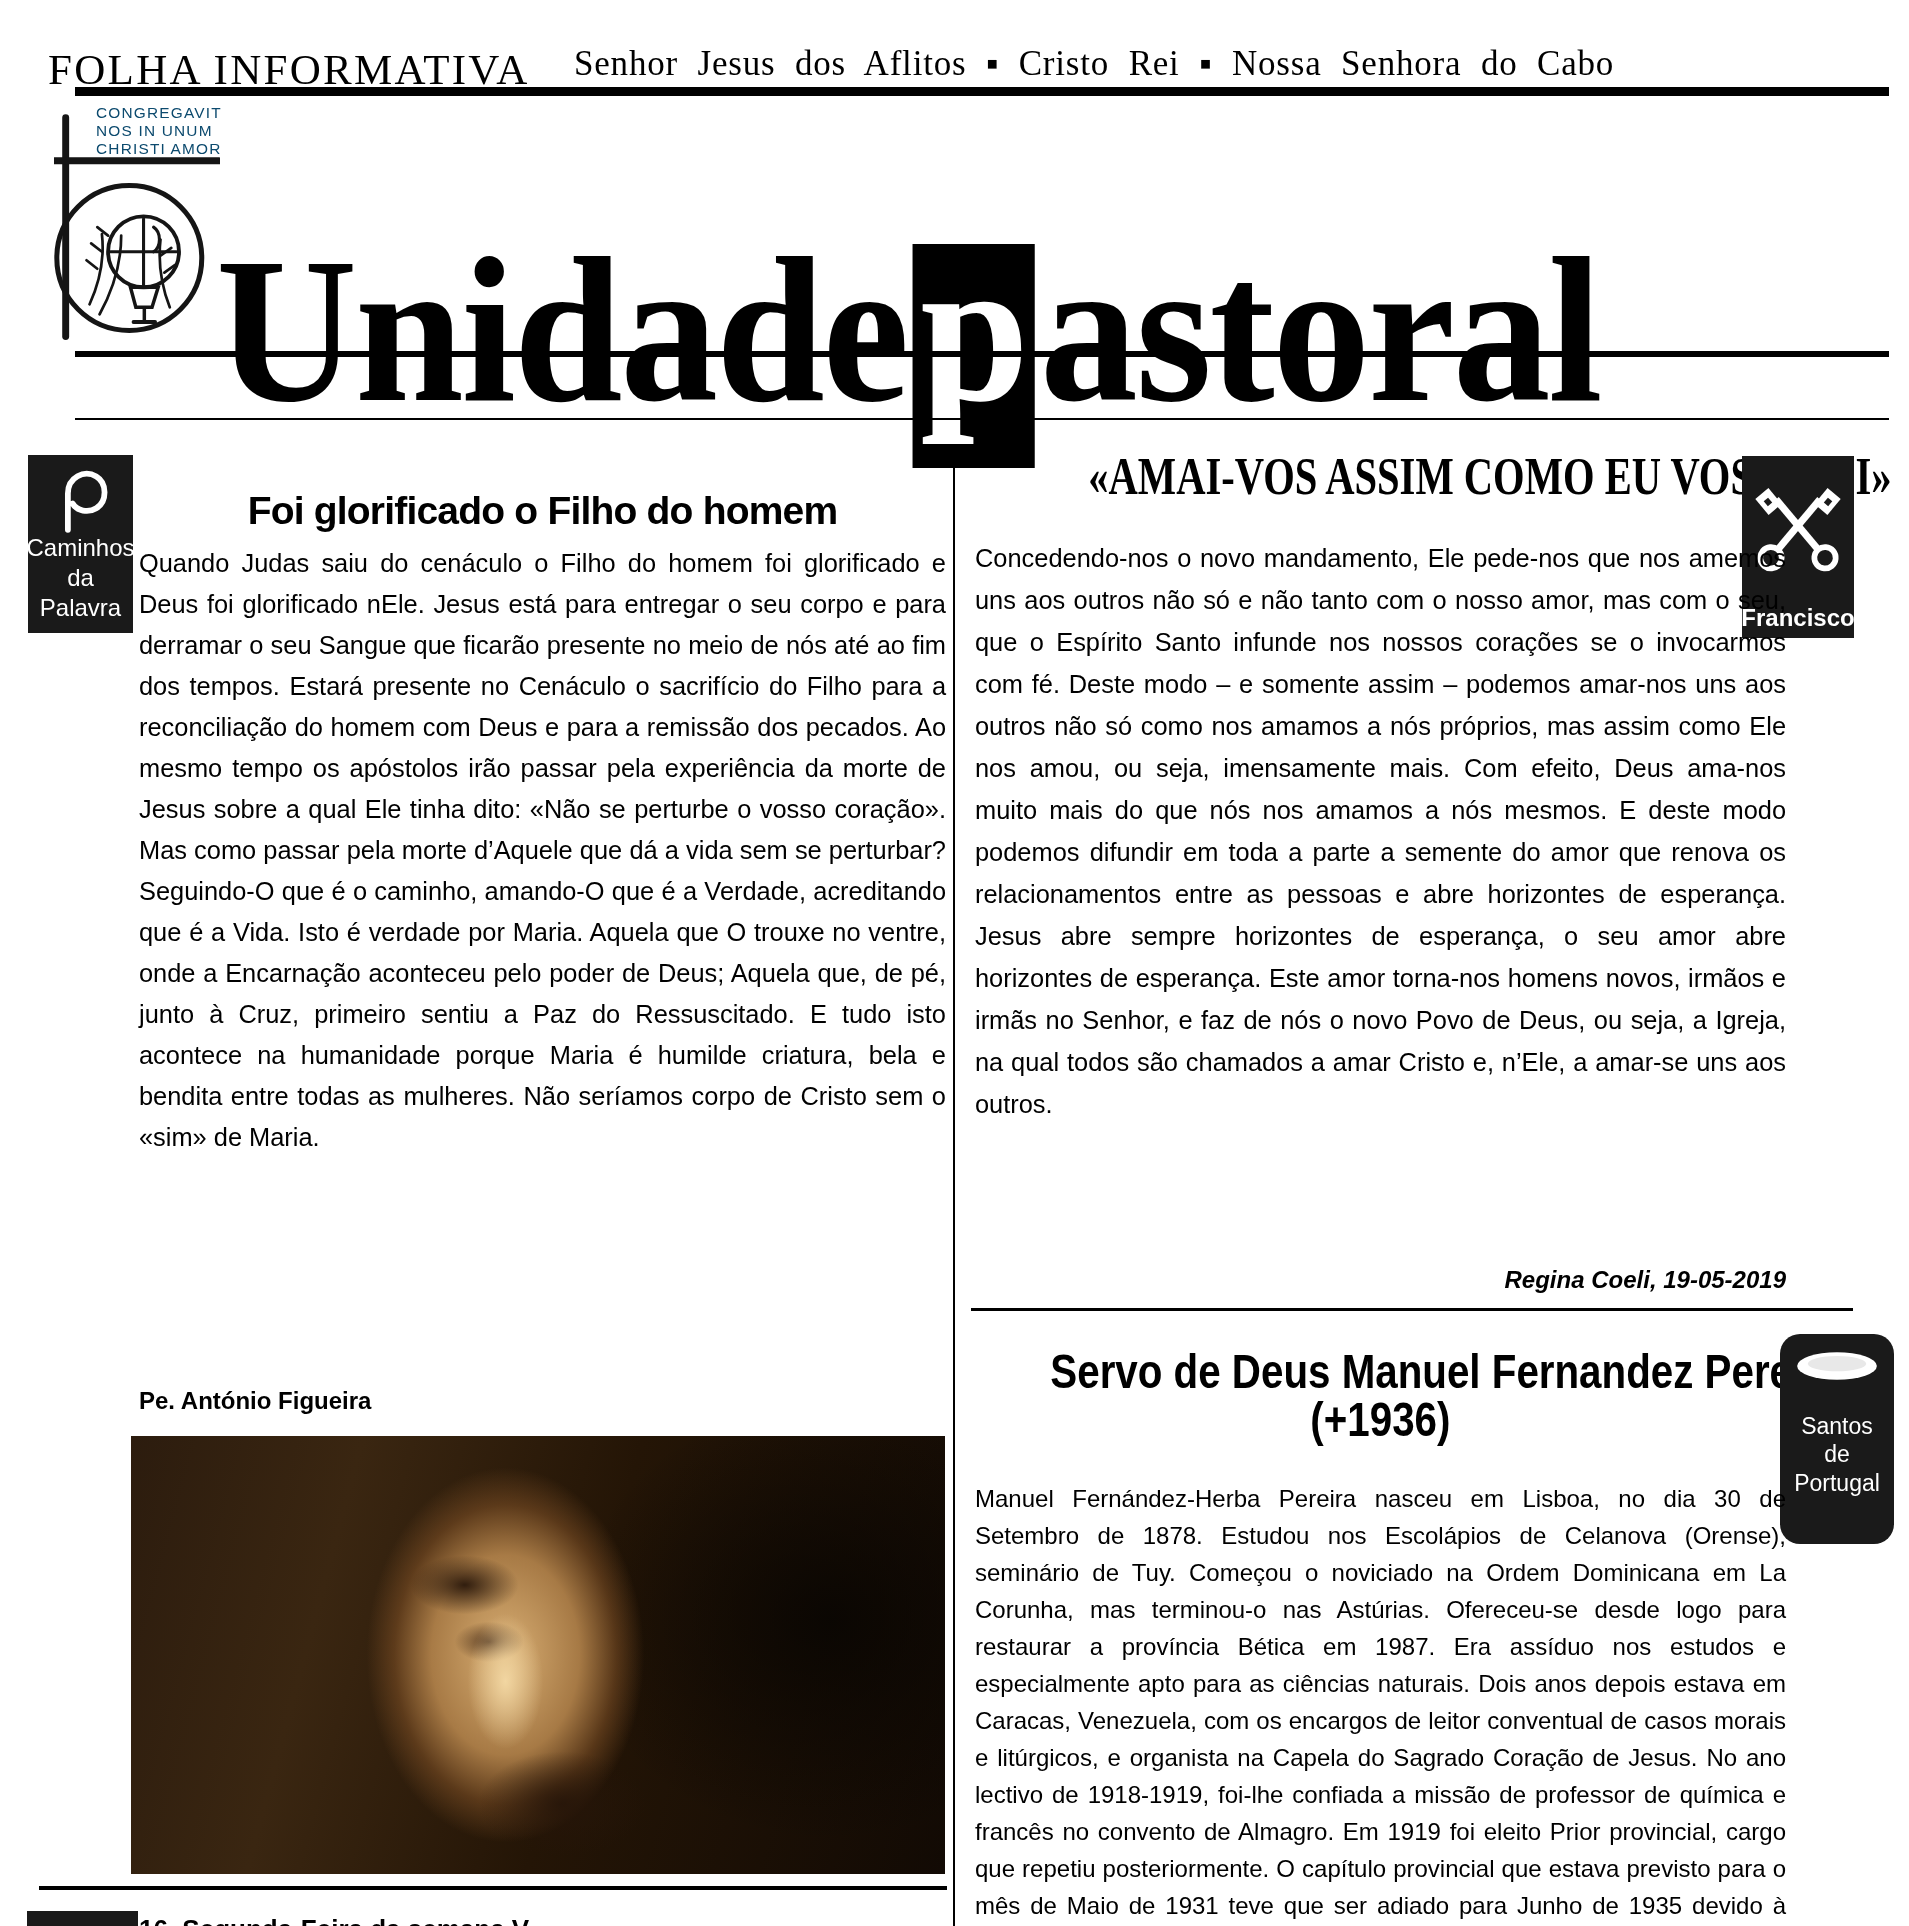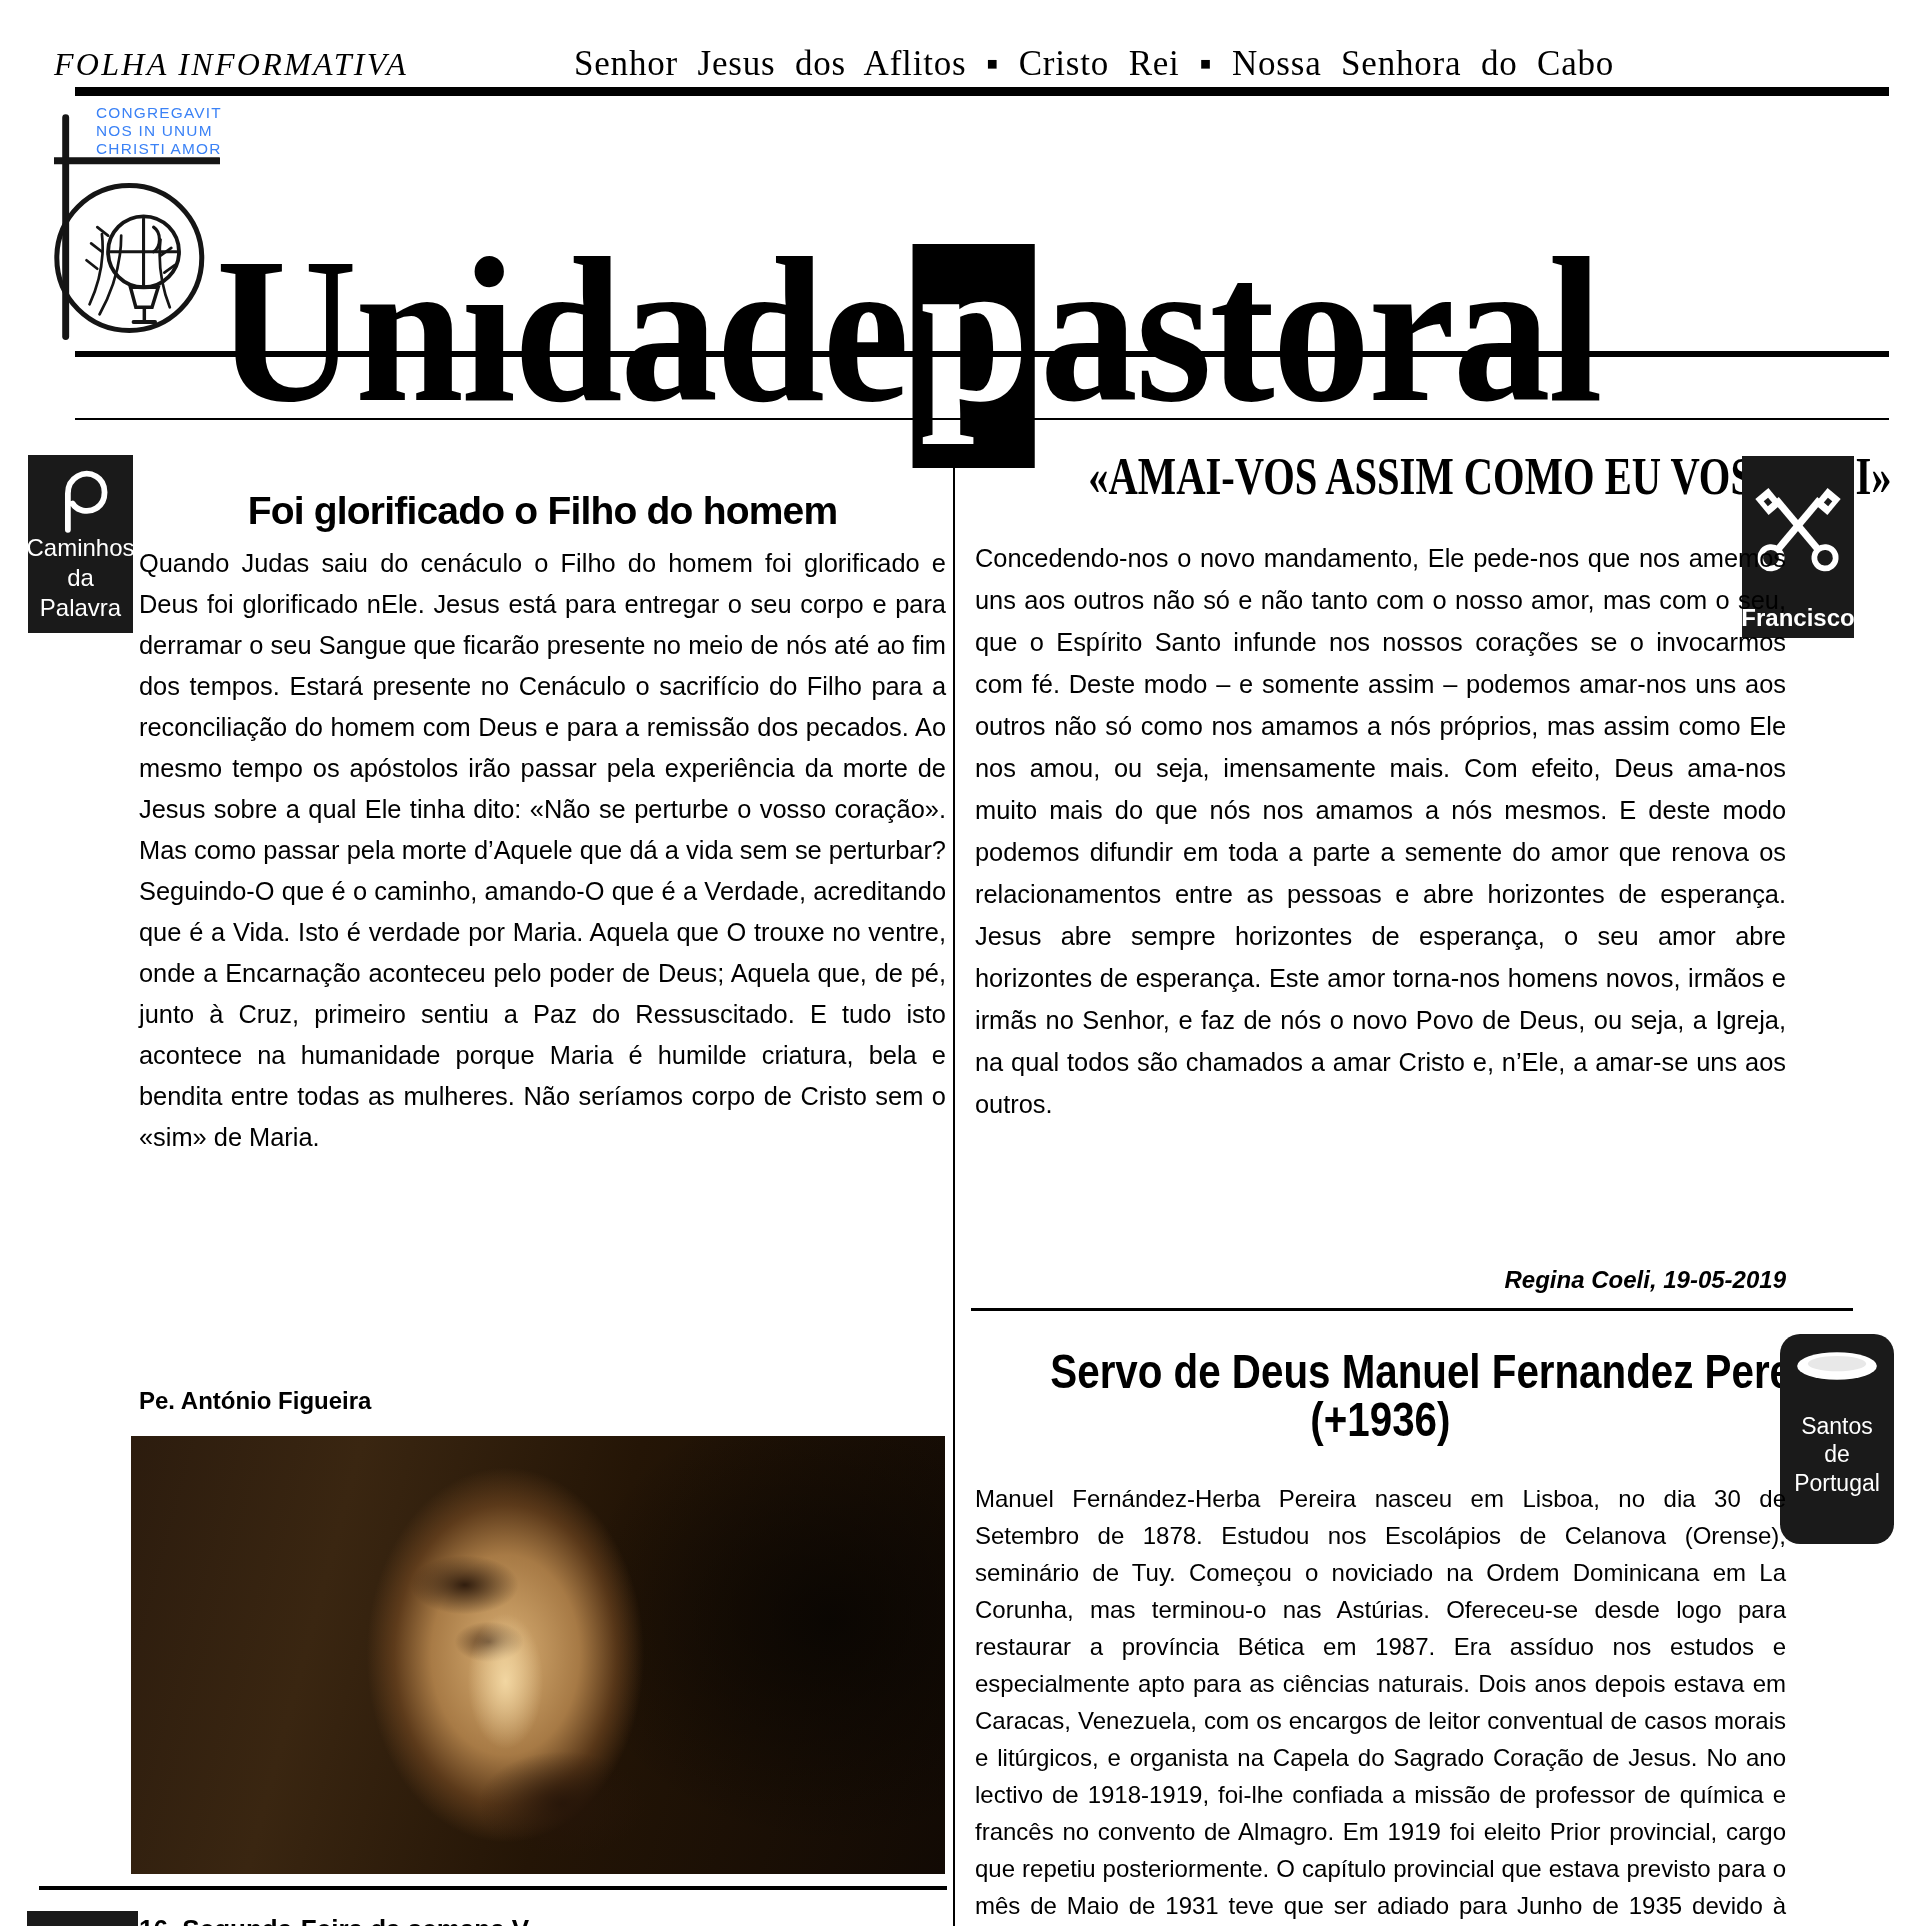--- a/index.html
+++ b/index.html
@@ -1,28 +1,28 @@
 <!DOCTYPE html>
 <html style="font-size:6.2px"><head>
 <meta charset="utf-8">
 <style>
   html,body{margin:0;padding:0;background:#888;}
   .page{position:relative;width:1910px;height:2703px;background:#fff;color:#000;
         font-family:"Liberation Sans",sans-serif;overflow:hidden;}
 
   
-  .kicker{position:absolute;left:54px;top:48px;font-family:"Liberation Serif",serif;
-          font-size:32px;letter-spacing:2.3px;line-height:1;white-space:nowrap;font-style:italic;}
+  .kicker{position:absolute;left:48px;top:48px;font-family:"Liberation Serif",serif;
+          font-size:43px;letter-spacing:2.3px;line-height:1;white-space:nowrap;}
   .parishes{position:absolute;left:574px;top:46px;font-family:"Liberation Serif",serif;
           font-size:35px;word-spacing:10px;letter-spacing:0.8px;line-height:1;white-space:nowrap;}
   .top-bar{position:absolute;left:75px;top:87px;width:1814px;height:8.5px;background:#000;}
 
   .congregavit{position:absolute;left:54px;top:103px;width:166px;height:266px;}
   .congregavit .motto{position:absolute;left:42px;top:0.8px;width:124px;
-          font-size:15.4px;line-height:18px;letter-spacing:1.2px;color:#3b82f6;white-space:nowrap;}
+          font-size:15.4px;line-height:18px;letter-spacing:1.2px;color:#0c4a6e;white-space:nowrap;}
   .congregavit svg{position:absolute;left:0;top:0;}
 
   .masthead-title{position:absolute;left:216px;top:76px;white-space:nowrap;
           font-family:"Liberation Serif",serif;font-weight:700;font-size:208px;line-height:1.11;
           transform:scaleX(.94);transform-origin:left top;letter-spacing:-2.3px;}
   .masthead-title .rev{position:relative;z-index:0;color:#fff;margin:0 14px;}
   .masthead-title .rev::before{content:"";position:absolute;top:29px;bottom:-23px;left:-8.5px;right:-8.5px;
           background:#000;z-index:-1;}
 
   .rule-issue-top{position:absolute;left:75px;top:351px;width:1814px;height:6.2px;background:#000;}

